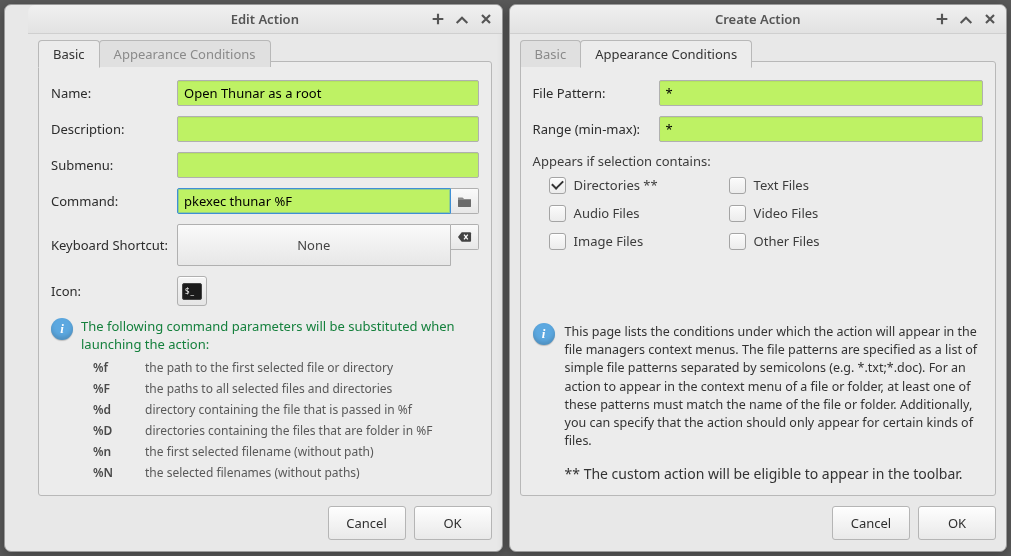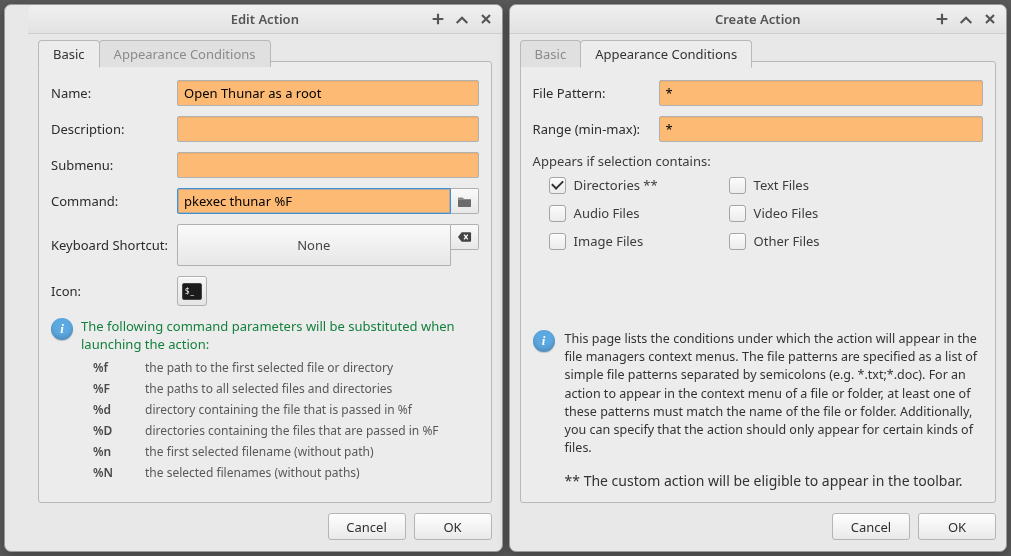--- a/index.html
+++ b/index.html
@@ -96,21 +96,21 @@
     display: grid;
     grid-template-columns: 120px 1fr;
     row-gap: 10px;
     column-gap: 6px;
     align-items: center;
   }
   label.fld { color: #2c2c2c; }
   .textbox {
     height: 26px;
     border: 1px solid #b0b0b0;
-    background: #fdba74;
+    background: #bef264;
     border-radius: 2px;
     padding: 0 6px;
     font: inherit;
     box-shadow: inset 0 1px 1px rgba(0,0,0,0.06);
   }
   .textbox.focused {
     border-color: #3f8fd6;
     box-shadow: inset 0 0 0 1px rgba(63,143,214,0.35);
   }
   .cmdrow { display: flex; gap: 0; }
@@ -158,21 +158,21 @@
     box-shadow: inset 0 -3px 4px rgba(0,0,0,0.15), 0 1px 1px rgba(0,0,0,0.2);
     display:flex; align-items:center; justify-content:center;
     color:#fff; font-style: italic; font-weight:700; font-family: Georgia, serif;
     font-size:13px;
   }
   .infotext{ color:#15803d; line-height:1.35; }
   .params{ margin-left:42px; margin-top:6px; display:grid; grid-template-columns: 38px 1fr; row-gap:4px; column-gap:14px; color:#595959; font-size:12px;}
   .params .k{ font-weight:600; color:#4a4a4a;}
   .btnbar { display:flex; justify-content:flex-end; gap:8px; padding-top:10px;}
   .pushbtn {
-    min-width:78px; height:27px;
+    min-width:78px; height:34px;
     border:1px solid #b5b5b5;
     border-radius:3px;
     background: linear-gradient(#fefefe,#e9e9e9);
     box-shadow: inset 0 1px 0 #fff;
     color:#2f2f2f;
     display:flex; align-items:center; justify-content:center;
   }
   .checks{ margin-left:16px; margin-top:6px; display:grid; grid-template-columns: 180px 180px; row-gap:10px;}
   .chk{ display:flex; align-items:center; gap:8px;}
   .box{
@@ -267,21 +267,21 @@
         <div class="infotext">The following command parameters will be substituted when launching the action:</div>
       </div>
       <div class="params">
         <div class="k">%f</div>
           <div>the path to the first selected file or directory</div>
         <div class="k">%F</div>
           <div>the paths to all selected files and directories</div>
         <div class="k">%d</div>
           <div>directory containing the file that is passed in %f</div>
         <div class="k">%D</div>
-          <div>directories containing the files that are passed in %F</div>
+          <div>directories containing the files that are folder in %F</div>
         <div class="k">%n</div>
           <div>the first selected filename (without path)</div>
         <div class="k">%N</div>
           <div>the selected filenames (without paths)</div>
       </div>
     </div>
     <div class="btnbar">
       <div class="pushbtn">
           <span>Cancel</span>
         </div>

